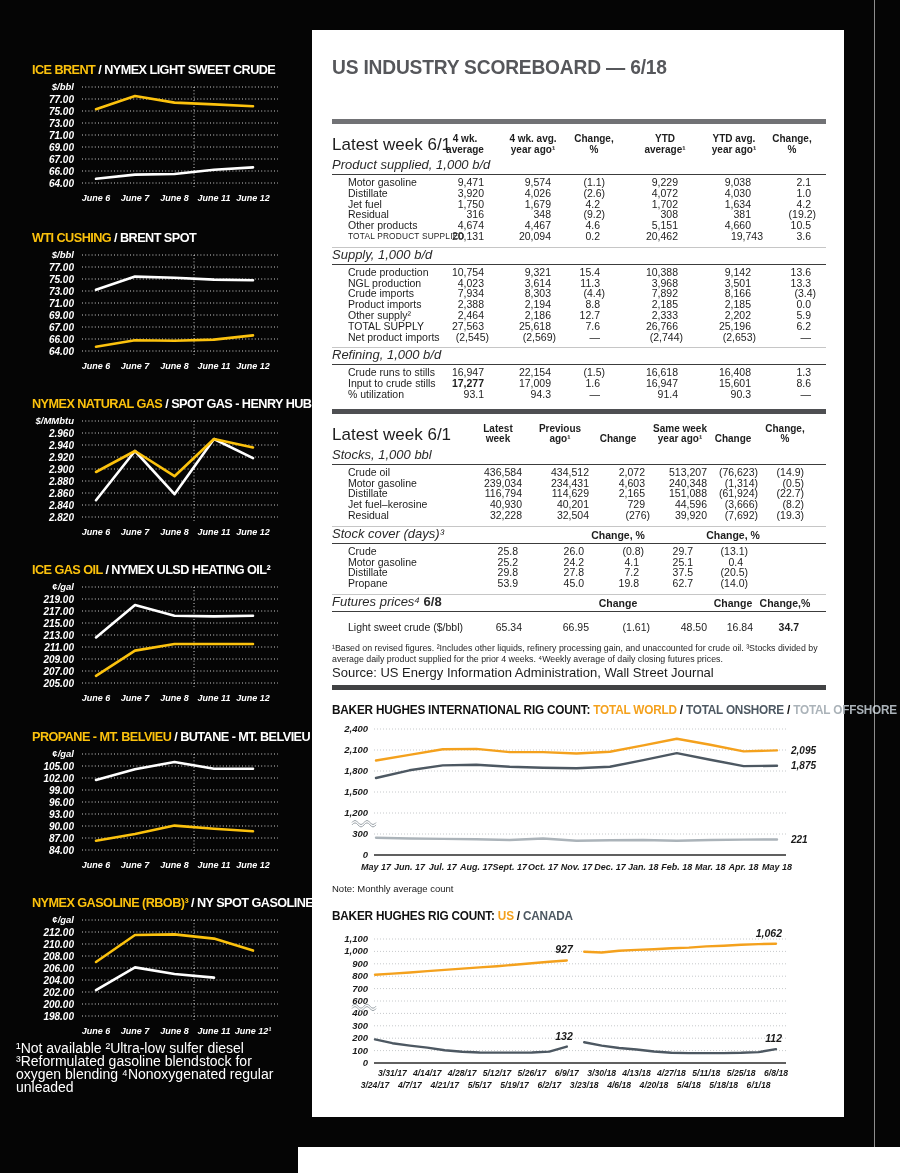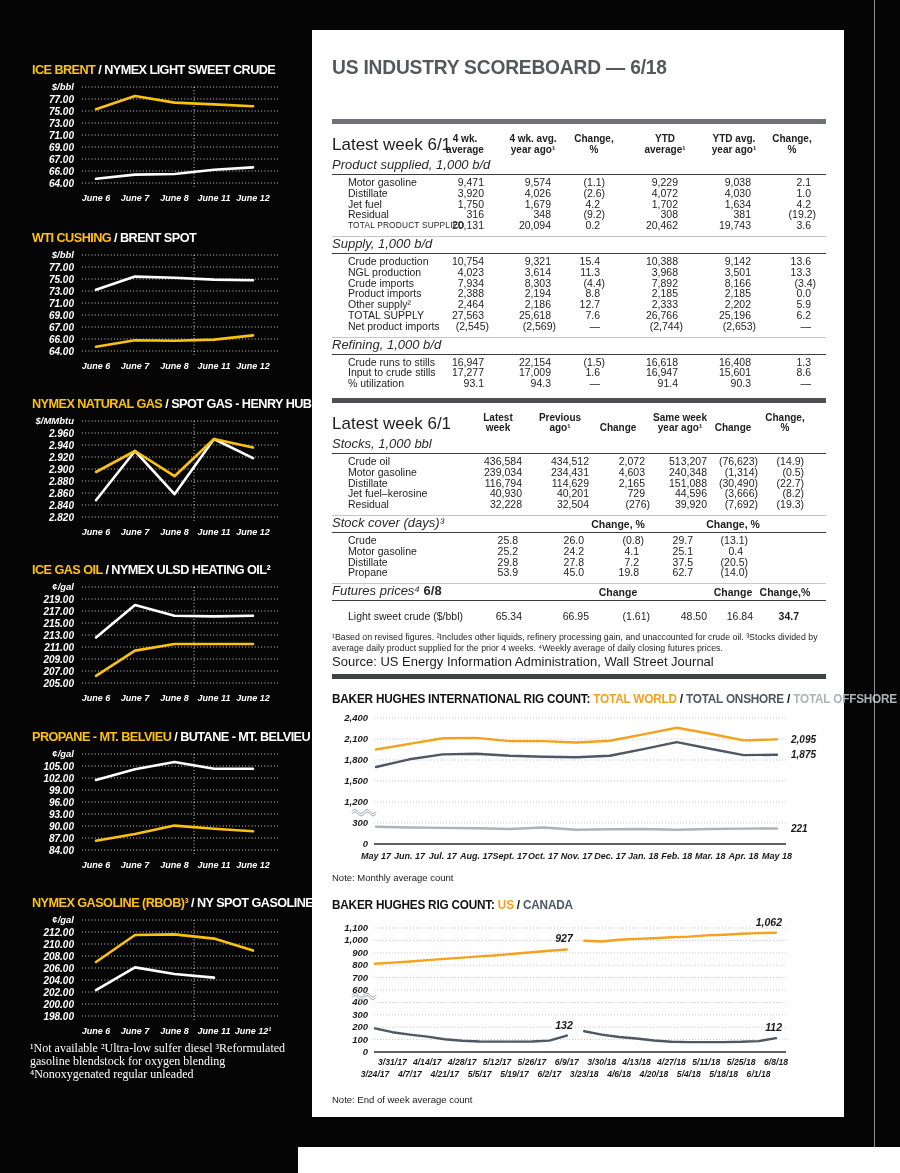--- a/index.html
+++ b/index.html
@@ -3,22 +3,22 @@
 <meta charset="utf-8">
 <style>
   html,body{margin:0;padding:0;background:#000;}
   .page{position:relative;width:900px;height:1173px;background:#050505;overflow:hidden;
         font-family:"Liberation Sans",sans-serif;}
   
   .mini-block{position:absolute;left:32px;width:272px;}
   .mini-title{font-weight:bold;font-size:13.5px;letter-spacing:-0.6px;white-space:nowrap;
               transform:scaleX(.94);transform-origin:0 50%;margin-bottom:2px;}
   .mini-title .slash{color:#fff;}
-  .sidebar-footnote{position:absolute;left:30px;top:1042px;width:278px;color:#fff;
-                    font-size:12px;line-height:13px;font-family:Liberation Serif, serif;}
+  .sidebar-footnote{position:absolute;left:16px;top:1042px;width:278px;color:#fff;
+                    font-size:14px;line-height:13px;}
   
   .panel{position:absolute;left:312px;top:30px;width:532px;height:1087px;background:#ffffff;}
   .panel-inner{padding:26px 18px 0 20px;color:#1d1d1d;}
   .pg-title{font-size:20px;font-weight:bold;color:#56575b;letter-spacing:-0.2px;
             transform:scaleX(.96);transform-origin:0 50%;white-space:nowrap;margin:0 0 40px 0;}
   .bar{height:5px;}
   .bar1{background:#717275;}
   .bar2{background:#4e4f52;margin-top:9px;}
   .bar3{background:#414244;margin-top:7px;}
   
@@ -296,26 +296,35 @@
             <div class="trow">
               <div class="rlabel">Residual</div>
               <div class="num" style="right: 342px;">316</div>
               <div class="num" style="right: 275px;">348</div>
               <div class="num" style="right: 221px;">(9.2)</div>
               <div class="num" style="right: 148px;">308</div>
               <div class="num" style="right: 75px;">381</div>
               <div class="num" style="right: 10px;">(19.2)</div>
             </div>
             <div class="trow">
+              <div class="rlabel">Other products</div>
+              <div class="num" style="right: 342px;">4,674</div>
+              <div class="num" style="right: 275px;">4,467</div>
+              <div class="num" style="right: 226px;">4.6</div>
+              <div class="num" style="right: 148px;">5,151</div>
+              <div class="num" style="right: 75px;">4,660</div>
+              <div class="num" style="right: 15px;">10.5</div>
+            </div>
+            <div class="trow">
               <div class="rlabel small">TOTAL PRODUCT SUPPLIED</div>
               <div class="num" style="right: 342px;">20,131</div>
               <div class="num" style="right: 275px;">20,094</div>
               <div class="num" style="right: 226px;">0.2</div>
               <div class="num" style="right: 148px;">20,462</div>
-              <div class="num" style="right: 75px;">19,743</div>
+              <div class="num" style="right: 63px;">19,743</div>
               <div class="num" style="right: 15px;">3.6</div>
             </div>
           </div>
           <div class="sec ht">
             <div class="slabel">Supply, 1,000 b/d</div>
           </div>
           <div class="rows">
             <div class="trow">
               <div class="rlabel">Crude production</div>
               <div class="num" style="right: 342px;">10,754</div>
@@ -388,21 +397,21 @@
               <div class="rlabel">Crude runs to stills</div>
               <div class="num" style="right: 342px;">16,947</div>
               <div class="num" style="right: 275px;">22,154</div>
               <div class="num" style="right: 221px;">(1.5)</div>
               <div class="num" style="right: 148px;">16,618</div>
               <div class="num" style="right: 75px;">16,408</div>
               <div class="num" style="right: 15px;">1.3</div>
             </div>
             <div class="trow">
               <div class="rlabel">Input to crude stills</div>
-              <div class="num" style="right: 342px;">17,277</div>
+              <div class="num" style="right: 342px; font-weight: bold;">17,277</div>
               <div class="num" style="right: 275px;">17,009</div>
               <div class="num" style="right: 226px;">1.6</div>
               <div class="num" style="right: 148px;">16,947</div>
               <div class="num" style="right: 75px;">15,601</div>
               <div class="num" style="right: 15px;">8.6</div>
             </div>
             <div class="trow">
               <div class="rlabel">% utilization</div>
               <div class="num" style="right: 342px;">93.1</div>
               <div class="num" style="right: 275px;">94.3</div>
@@ -450,21 +459,21 @@
               <div class="num" style="right: 119px;">240,348</div>
               <div class="num" style="right: 68px;">(1,314)</div>
               <div class="num" style="right: 22px;">(0.5)</div>
             </div>
             <div class="trow">
               <div class="rlabel">Distillate</div>
               <div class="num" style="right: 304px;">116,794</div>
               <div class="num" style="right: 237px;">114,629</div>
               <div class="num" style="right: 181px;">2,165</div>
               <div class="num" style="right: 119px;">151,088</div>
-              <div class="num" style="right: 68px;">(30,490)</div>
+              <div class="num" style="right: 68px;">(61,924)</div>
               <div class="num" style="right: 22px;">(22.7)</div>
             </div>
             <div class="trow">
               <div class="rlabel">Jet fuel–kerosine</div>
               <div class="num" style="right: 304px;">40,930</div>
               <div class="num" style="right: 237px;">40,201</div>
               <div class="num" style="right: 181px;">729</div>
               <div class="num" style="right: 119px;">44,596</div>
               <div class="num" style="right: 68px;">(3,666)</div>
               <div class="num" style="right: 22px;">(8.2)</div>
@@ -636,19 +645,18 @@
             <text x="321.95652173913044" y="163" text-anchor="middle" fill="#1a1a1a" font-size="8.6" font-style="italic" font-weight="bold">4/20/18</text>
             <text x="339.39130434782606" y="151" text-anchor="middle" fill="#1a1a1a" font-size="8.6" font-style="italic" font-weight="bold">4/27/18</text>
             <text x="356.82608695652175" y="163" text-anchor="middle" fill="#1a1a1a" font-size="8.6" font-style="italic" font-weight="bold">5/4/18</text>
             <text x="374.2608695652174" y="151" text-anchor="middle" fill="#1a1a1a" font-size="8.6" font-style="italic" font-weight="bold">5/11/18</text>
             <text x="391.69565217391306" y="163" text-anchor="middle" fill="#1a1a1a" font-size="8.6" font-style="italic" font-weight="bold">5/18/18</text>
             <text x="409.1304347826087" y="151" text-anchor="middle" fill="#1a1a1a" font-size="8.6" font-style="italic" font-weight="bold">5/25/18</text>
             <text x="426.5652173913044" y="163" text-anchor="middle" fill="#1a1a1a" font-size="8.6" font-style="italic" font-weight="bold">6/1/18</text>
             <text x="444" y="151" text-anchor="middle" fill="#1a1a1a" font-size="8.6" font-style="italic" font-weight="bold">6/8/18</text>
           </svg>
         </div>
-      <div class="bh-note">Note: End of week average count</div>
     </div>
   </div>
 
   <div class="paper-edge-bottom"></div>
   <div class="paper-edge-line"></div>
 </div>
 
 </body></html>

